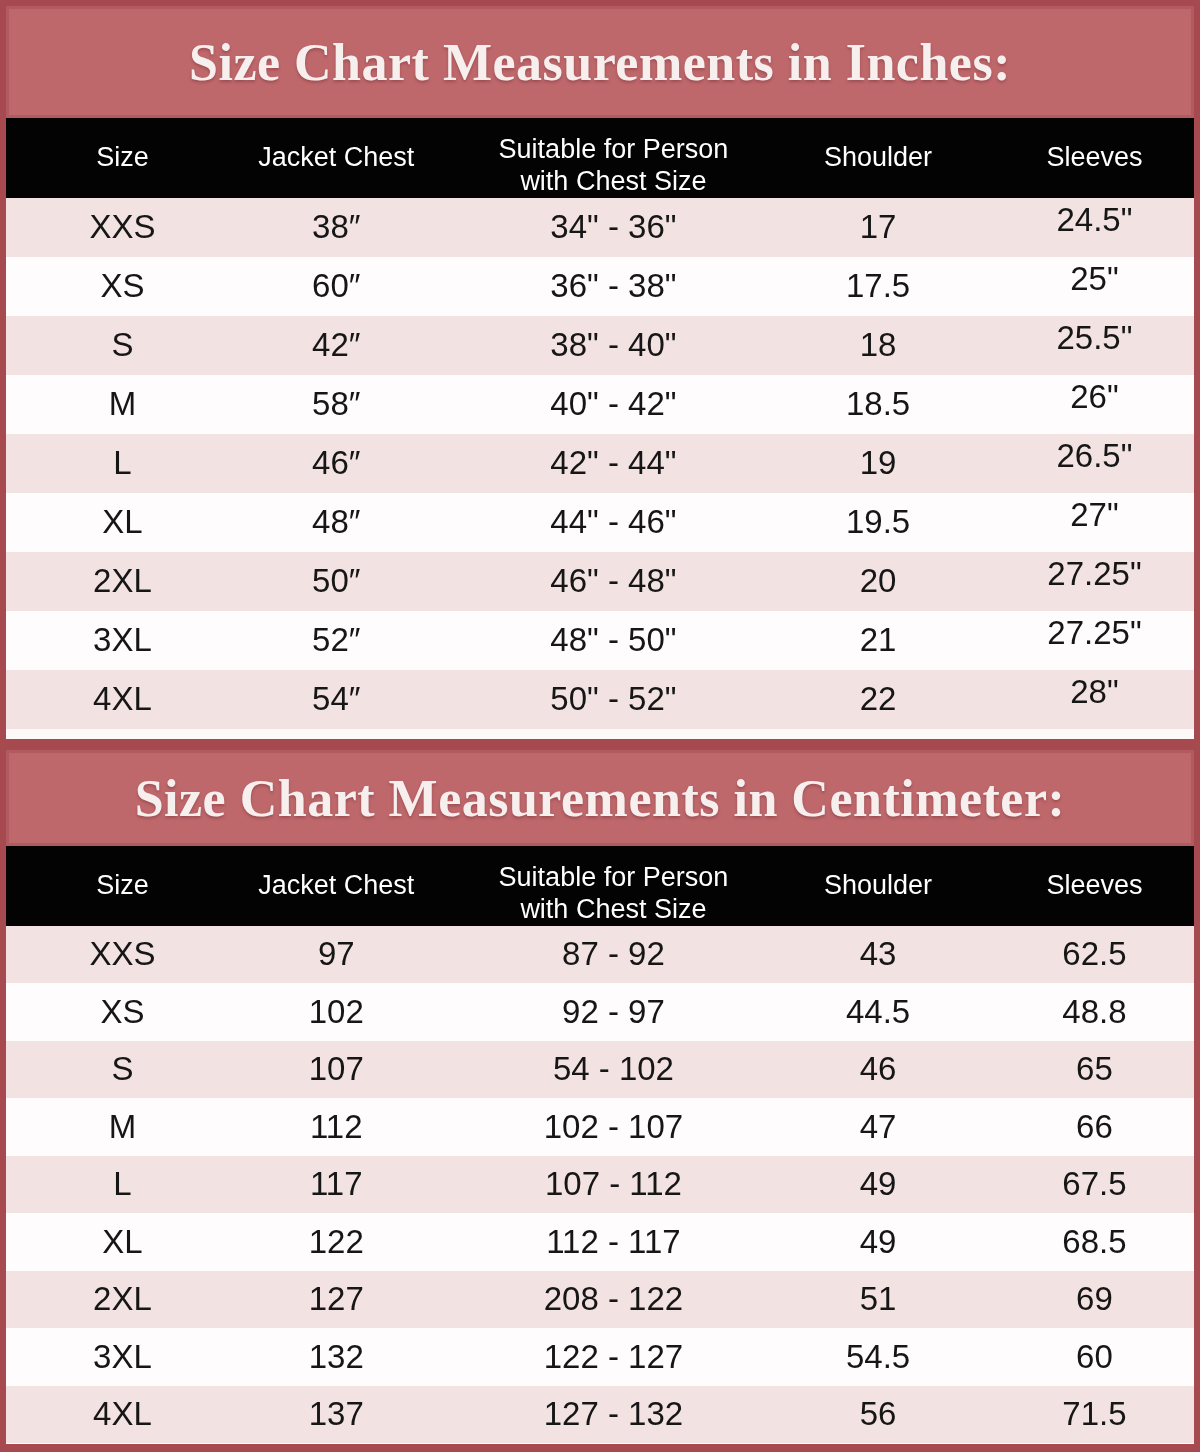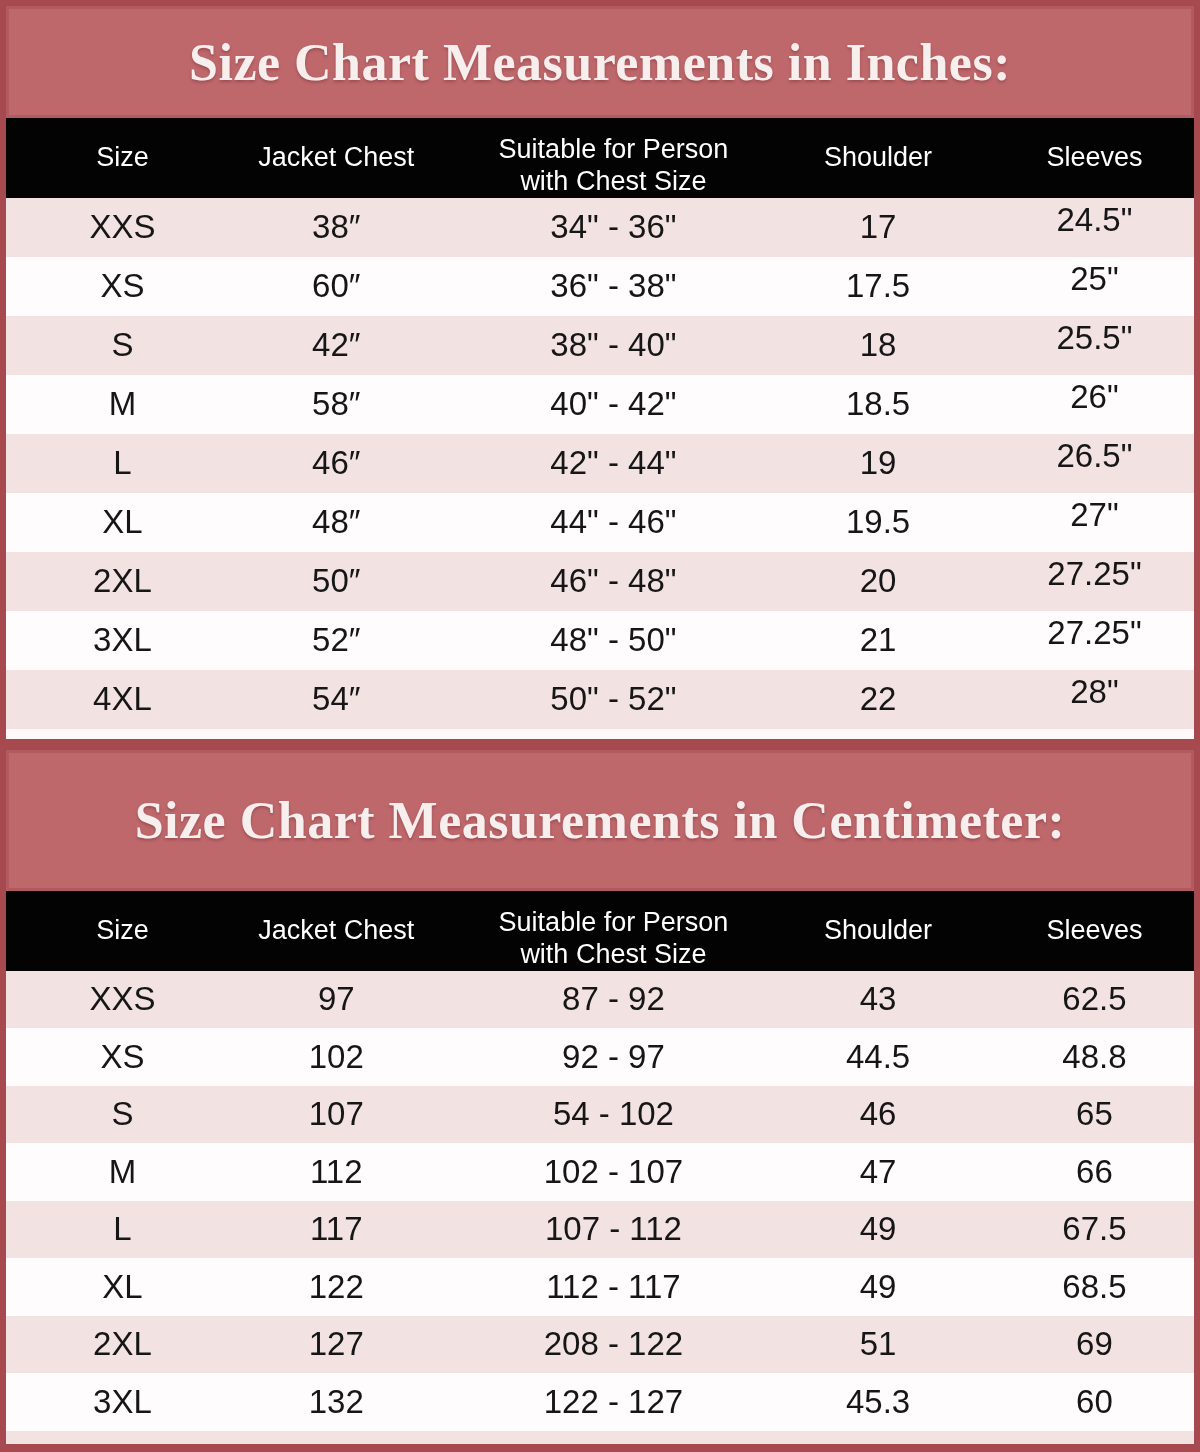--- a/index.html
+++ b/index.html
@@ -29,21 +29,21 @@
 
   .banner {
     background: #bf686c;
     box-shadow: inset 0 0 0 3px rgba(140, 55, 60, 0.28);
     display: flex;
     align-items: center;
     justify-content: center;
     flex: 0 0 auto;
   }
   .card-inches .banner { height: 112px; }
-  .card-cm .banner { height: 141px; }
+  .card-cm .banner { height: 96px; }
   .banner h1 {
     margin: 0;
     font-family: "Liberation Serif", serif;
     font-weight: bold;
     font-size: 52px;
     letter-spacing: 0.5px;
     color: #f7efee;
     text-shadow: 0 2px 3px rgba(90, 30, 33, 0.35);
     white-space: nowrap;
   }
@@ -262,21 +262,21 @@
             <td>2XL</td>
             <td>127</td>
             <td>208 - 122</td>
             <td>51</td>
             <td>69</td>
           </tr>
           <tr>
             <td>3XL</td>
             <td>132</td>
             <td>122 - 127</td>
-            <td>45.3</td>
+            <td>54.5</td>
             <td>60</td>
           </tr>
           <tr>
             <td>4XL</td>
             <td>137</td>
             <td>127 - 132</td>
             <td>56</td>
             <td>71.5</td>
           </tr>
         </tbody>

